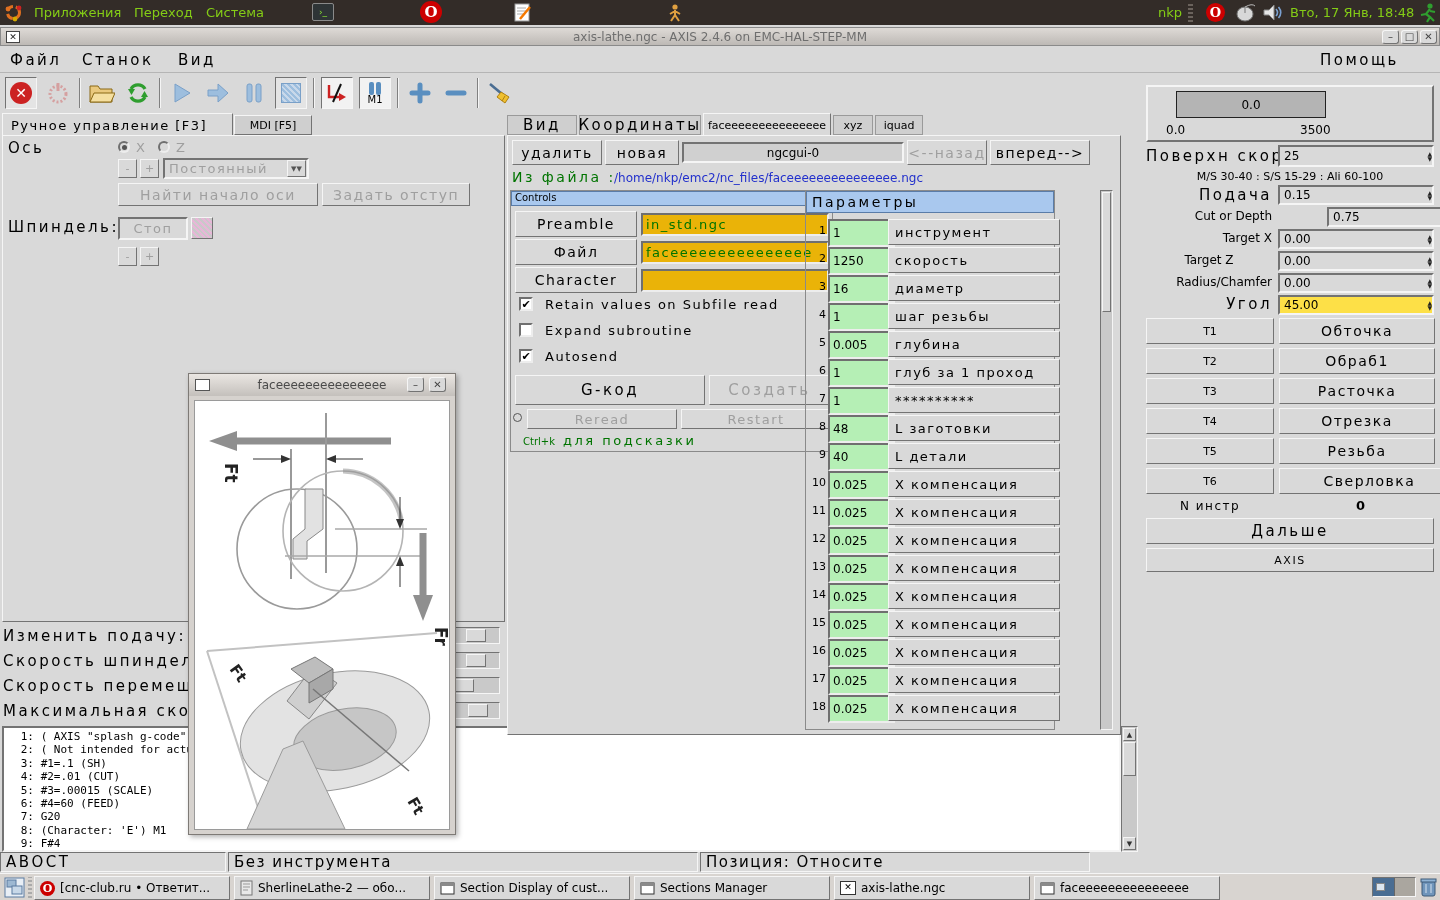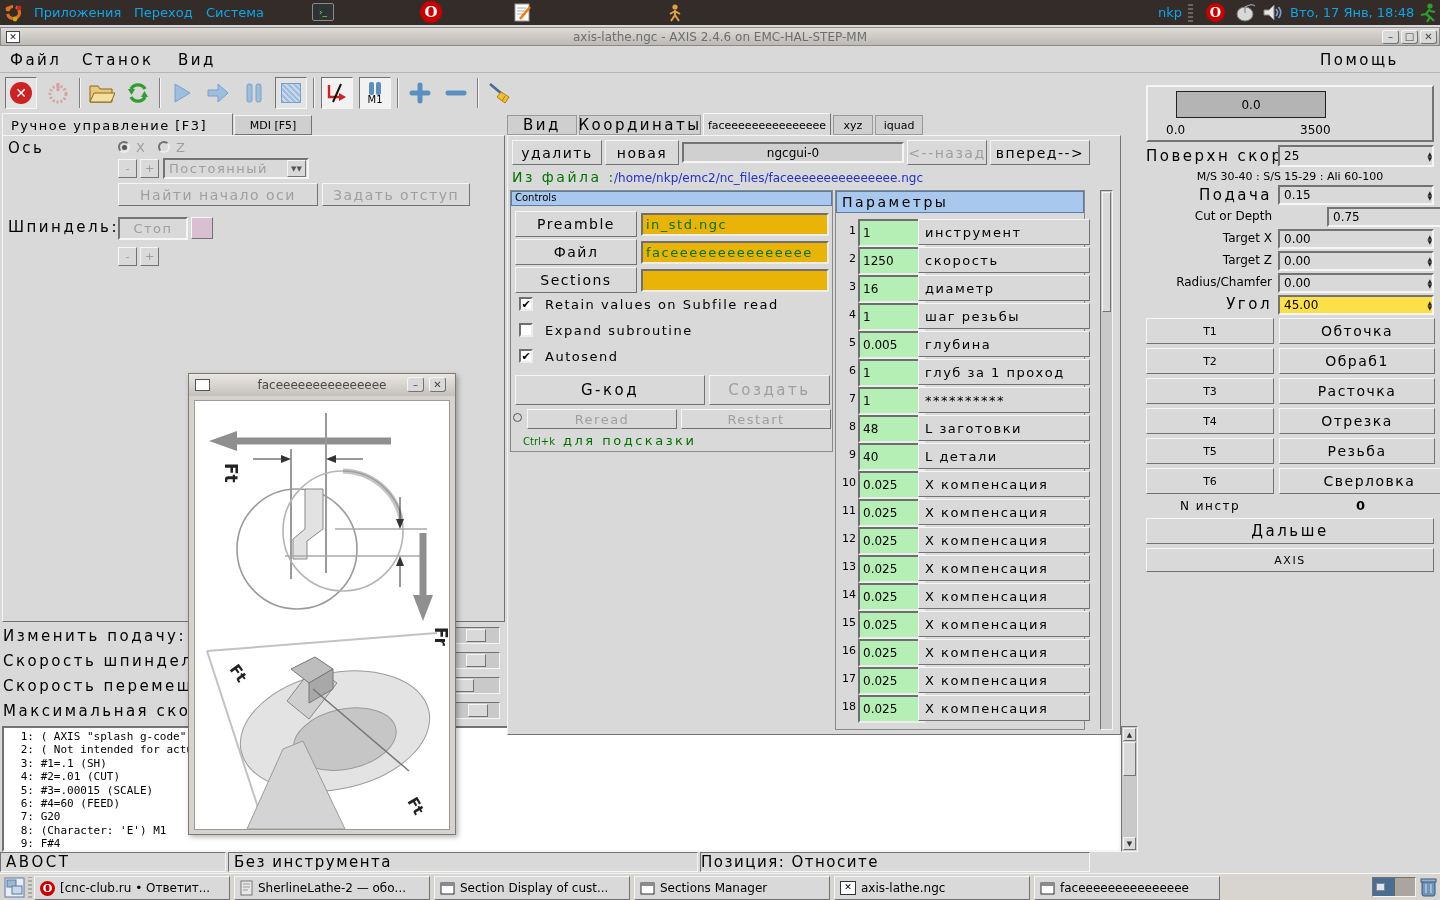--- a/index.html
+++ b/index.html
@@ -16,21 +16,21 @@
   .gentry{background:#b5efb5;color:#000}
   .ls1{letter-spacing:1.5px}.ls2{letter-spacing:2.5px}
   .t15{font-size:15px}.t14{font-size:14px}.t13{font-size:13px}.t12{font-size:12px}.t11{font-size:11px}.t10{font-size:10px}
   .dis{color:#9f9f9f}
   .green{color:#007400}
   .mono{font-family:"DejaVu Sans Mono",monospace}
   .hdrblue{background:#a9c8ee;border:1px solid #5a7ca8}
   .vsep{border-left:1px solid #808080;border-right:1px solid #f5f5f5;height:30px}
   .spin{display:flex;flex-direction:column;justify-content:center;gap:1px;font-size:6px;color:#222;line-height:5px}
   .tbtn{width:30px;height:30px;display:flex;align-items:center;justify-content:center}
-  .panel-txt{color:#0ea5e9}
+  .panel-txt{color:#84cc16}
   .check{background:#fff;border:2px solid;border-color:#6f6f6f #ededed #ededed #6f6f6f;width:14px;height:14px;
          display:flex;align-items:center;justify-content:center;font-size:11px;font-weight:bold;color:#000}
   .radio{width:12px;height:12px;border-radius:50%;border:2px solid;border-color:#6f6f6f #ededed #ededed #6f6f6f;background:#d9d9d9;display:flex;align-items:center;justify-content:center}
   .radio .dot{width:5px;height:5px;border-radius:50%;background:#555}
   .prow{height:26px}
   .pnum{position:absolute;left:2px;width:18px;height:24px;font-size:11px;text-align:right;line-height:24px}
   .pval{position:absolute;left:22px;width:57px;height:24px;font-size:12px}
   .plab{position:absolute;left:82px;width:164px;height:24px;display:flex;align-items:center;padding-left:6px}
   .task{height:24px;display:flex;align-items:center;gap:5px;padding:0 5px;font-size:12px;white-space:nowrap;overflow:hidden}
   .winglyph{font-size:10px;color:#444;line-height:10px}
@@ -240,21 +240,21 @@
   <span class="a r" style="left:1px;top:15px;width:13px;height:34px"></span>
   <span class="a r btn" style="left:1px;bottom:1px;width:13px;height:13px;font-size:7px;color:#333">▼</span>
 </div>
 
 <div class="a s btn t15 ls2" style="left:0;top:852px;width:226px;height:20px;background:#d9d9d9;justify-content:flex-start;padding-left:5px">
   <span>АВОСТ</span>
 </div>
 <div class="a s btn t15 ls1" style="left:228px;top:852px;width:470px;height:20px;background:#d9d9d9;justify-content:flex-start;padding-left:5px">
   <span>Без инструмента</span>
 </div>
-<div class="a s btn t15 ls1" style="left:700px;top:852px;width:390px;height:20px;background:#d9d9d9;justify-content:flex-start;">
+<div class="a s btn t15 ls1" style="left:700px;top:852px;width:390px;height:20px;background:#d9d9d9;justify-content:flex-start;padding-left:5px">
   <span>Позиция: Относите</span>
 </div>
 
 <div class="a btn t15 ls2" style="left:507px;top:115px;width:70px;height:20px;background:#cfcfcf;border:1px solid #9a9a9a">
   <span>Вид</span>
 </div>
 <div class="a btn t15 ls2" style="left:579px;top:115px;width:122px;height:20px;background:#cfcfcf;border:1px solid #9a9a9a">
   <span>Координаты</span>
 </div>
 <div class="a r btn t11" style="left:703px;top:113px;width:128px;height:23px;border-bottom:none">
@@ -284,21 +284,21 @@
     <span>Controls</span>
   </div>
   <span class="a r btn t14 ls1" style="left:4px;top:20px;width:122px;height:26px">Preamble</span>
   <div class="a entry" style="left:130px;top:22px;width:188px;height:23px">
     <span class="green t13 ls1">in_std.ngc</span>
   </div>
   <span class="a r btn t14 ls1" style="left:4px;top:48px;width:122px;height:26px">Файл</span>
   <div class="a entry" style="left:130px;top:50px;width:188px;height:23px">
     <span class="green t13 ls1">faceeeeeeeeeeeeeee</span>
   </div>
-  <span class="a r btn t14 ls1" style="left:4px;top:76px;width:122px;height:26px">Sections</span>
+  <span class="a r btn t14 ls1" style="left:4px;top:76px;width:122px;height:26px">Character</span>
   <div class="a entry" style="left:130px;top:78px;width:188px;height:23px">
     <span class="green t13 ls1"></span>
   </div>
   <span class="a check" style="left:8px;top:106px">
       <span>✔</span>
     </span>
   <span class="a t13 ls1" style="left:34px;top:106px">Retain values on Subfile read</span>
   <span class="a check" style="left:8px;top:132px">
       <span></span>
     </span>
@@ -309,21 +309,21 @@
   <span class="a t13 ls1" style="left:34px;top:158px">Autosend</span>
   <span class="a r btn t15 ls2" style="left:4px;top:184px;width:190px;height:30px">G-код</span>
   <span class="a r btn t15 ls2 dis" style="left:198px;top:184px;width:121px;height:30px">Создать</span>
   <span class="a" style="left:2px;top:222px;width:9px;height:9px;border-radius:50%;border:1px solid #555"></span>
   <span class="a r btn t13 ls1 dis" style="left:16px;top:218px;width:150px;height:20px">Reread</span>
   <span class="a r btn t13 ls1 dis" style="left:170px;top:218px;width:150px;height:20px">Restart</span>
   <span class="a t10 green" style="left:12px;top:245px">Ctrl+k</span>
   <span class="a t13 ls2 green" style="left:52px;top:242px">для подсказки</span>
 </div>
 
-<div class="a" style="left:835px;top:190px;width:250px;height:540px;border:1px solid #8a8a8a">
+<div class="a" style="left:805px;top:190px;width:250px;height:540px;border:1px solid #8a8a8a">
   <div class="hdrblue a btn t14 ls2" style="left:0;top:0;width:248px;height:22px;justify-content:flex-start;padding-left:5px">
     <span>Параметры</span>
   </div>
   <div class="a prow" style="left:0;top:28px;width:248px">
     <span class="pnum">1</span>
     <span class="pval entry gentry">
         <span>1</span>
       </span>
     <span class="plab r t13 ls1">
         <span>инструмент</span>
@@ -509,21 +509,21 @@
 <span class="a t12" style="left:1146px;top:209px;width:126px;text-align:right">Cut or Depth</span>
 <div class="a s2" style="left:1327px;top:207px;width:156px;height:20px;background:#d9d9d9;display:flex;align-items:center">
   <span class="t12" style="flex:1;padding-left:4px">0.75</span>
   <span class="spin">▲<br>▼</span>
 </div>
 <span class="a t12" style="left:1146px;top:231px;width:126px;text-align:right">Target X</span>
 <div class="a s2" style="left:1278px;top:229px;width:156px;height:20px;background:#d9d9d9;display:flex;align-items:center">
   <span class="t12" style="flex:1;padding-left:4px">0.00</span>
   <span class="spin">▲<br>▼</span>
 </div>
-<span class="a t12" style="left:1146px;top:253px;width:126px;text-align:right">Target Z</span>
+<span class="a t12" style="left:1146px;top:253px;width:126px;text-align:center">Target Z</span>
 <div class="a s2" style="left:1278px;top:251px;width:156px;height:20px;background:#d9d9d9;display:flex;align-items:center">
   <span class="t12" style="flex:1;padding-left:4px">0.00</span>
   <span class="spin">▲<br>▼</span>
 </div>
 <span class="a t12" style="left:1146px;top:275px;width:126px;text-align:right">Radius/Chamfer</span>
 <div class="a s2" style="left:1278px;top:273px;width:156px;height:20px;background:#d9d9d9;display:flex;align-items:center">
   <span class="t12" style="flex:1;padding-left:4px">0.00</span>
   <span class="spin">▲<br>▼</span>
 </div>
 <span class="a t15 ls2" style="left:1146px;top:295px;width:126px;text-align:right">Угол</span>

